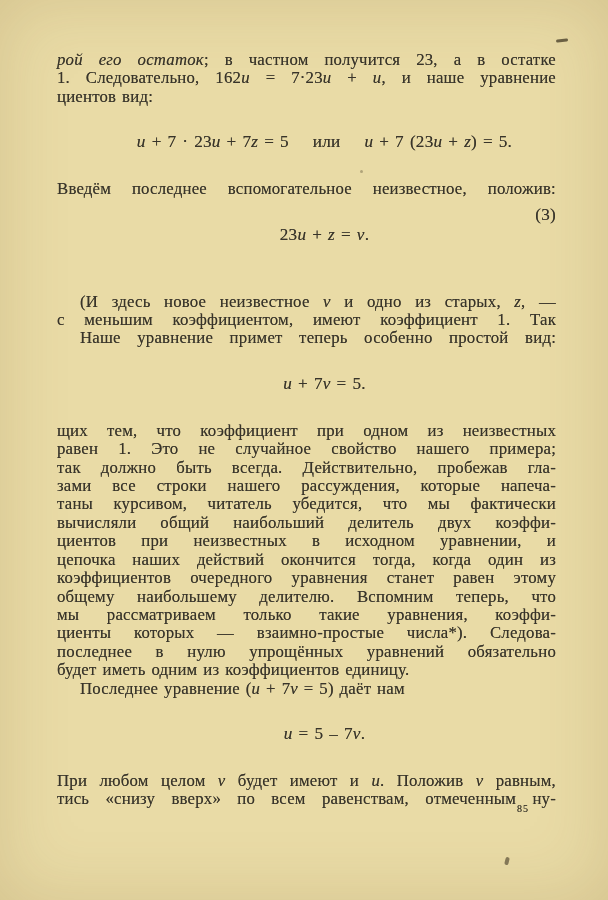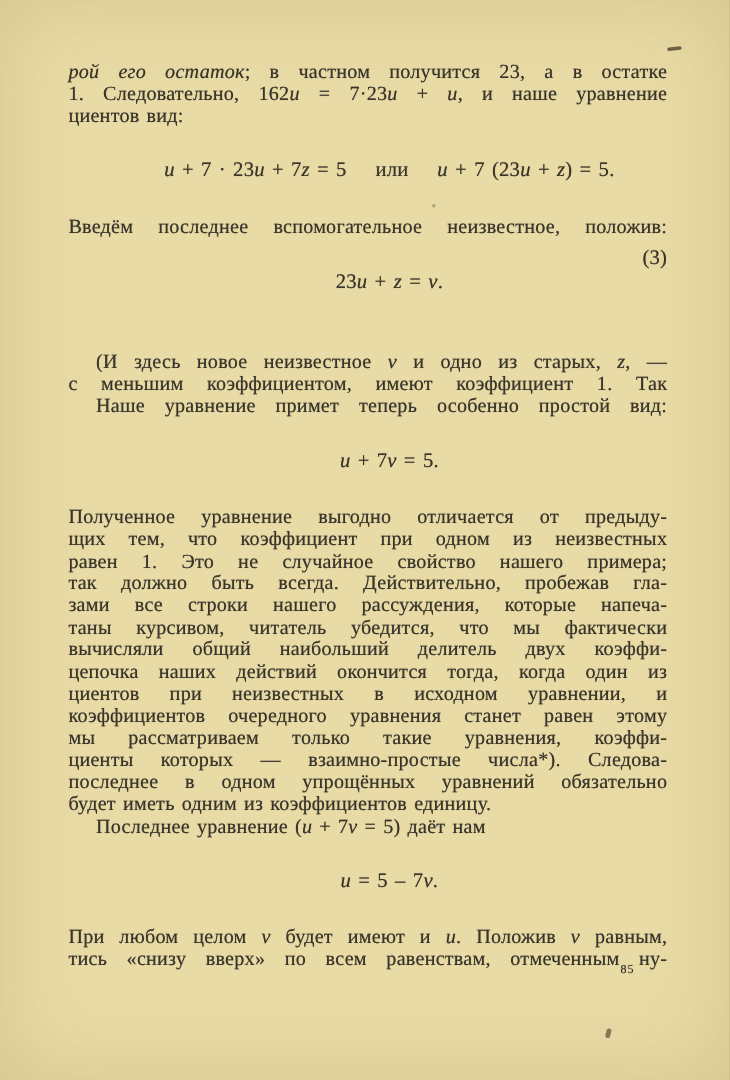--- a/index.html
+++ b/index.html
@@ -78,33 +78,33 @@
 
     <div class="para ind">
         <div class="line fill"><span>Наше уравнение примет теперь особенно простой вид:</span></div>
       </div>
 
     <div class="eq">
       <span><span class="it">u</span><span> + 7</span><span class="it">v</span><span> = 5.</span></span>
     </div>
 
     <div class="para">
-        <div class="line fill"><span>Полученное уравнение выгодно отличается от предыду-</span></div>
         <div class="line fill"><span>щих тем, что коэффициент при одном из неизвестных</span></div>
         <div class="line fill"><span>равен 1. Это не случайное свойство нашего примера;</span></div>
         <div class="line fill"><span>так должно быть всегда. Действительно, пробежав гла-</span></div>
         <div class="line fill"><span>зами все строки нашего рассуждения, которые напеча-</span></div>
         <div class="line fill"><span>таны курсивом, читатель убедится, что мы фактически</span></div>
         <div class="line fill"><span>вычисляли общий наибольший делитель двух коэффи-</span></div>
+        <div class="line fill"><span>циентов при неизвестных в исходном уравнении, и</span></div>
         <div class="line fill"><span>цепочка наших действий окончится тогда, когда один из</span></div>
-        <div class="line fill"><span>циентов при неизвестных в исходном уравнении, и</span></div>
         <div class="line fill"><span>коэффициентов очередного уравнения станет равен этому</span></div>
+        <div class="line fill"><span>общему наибольшему делителю. Вспомним теперь, что</span></div>
         <div class="line fill"><span>мы рассматриваем только такие уравнения, коэффи-</span></div>
         <div class="line fill"><span>циенты которых — взаимно-простые числа*). Следова-</span></div>
-        <div class="line fill"><span>последнее в одном упрощённых уравнений обязательно</span></div>
+        <div class="line fill"><span>последнее в нулю упрощённых уравнений обязательно</span></div>
         <div class="line"><span>будет иметь одним из коэффициентов единицу.</span></div>
       </div>
 
     <div class="para ind">
         <div class="line"><span>Последнее уравнение (</span><span class="it">u</span><span> + 7</span><span class="it">v</span><span> = 5) даёт нам</span></div>
       </div>
 
     <div class="eq">
       <span><span class="it">u</span><span> = 5 – 7</span><span class="it">v</span><span>.</span></span>
     </div>

